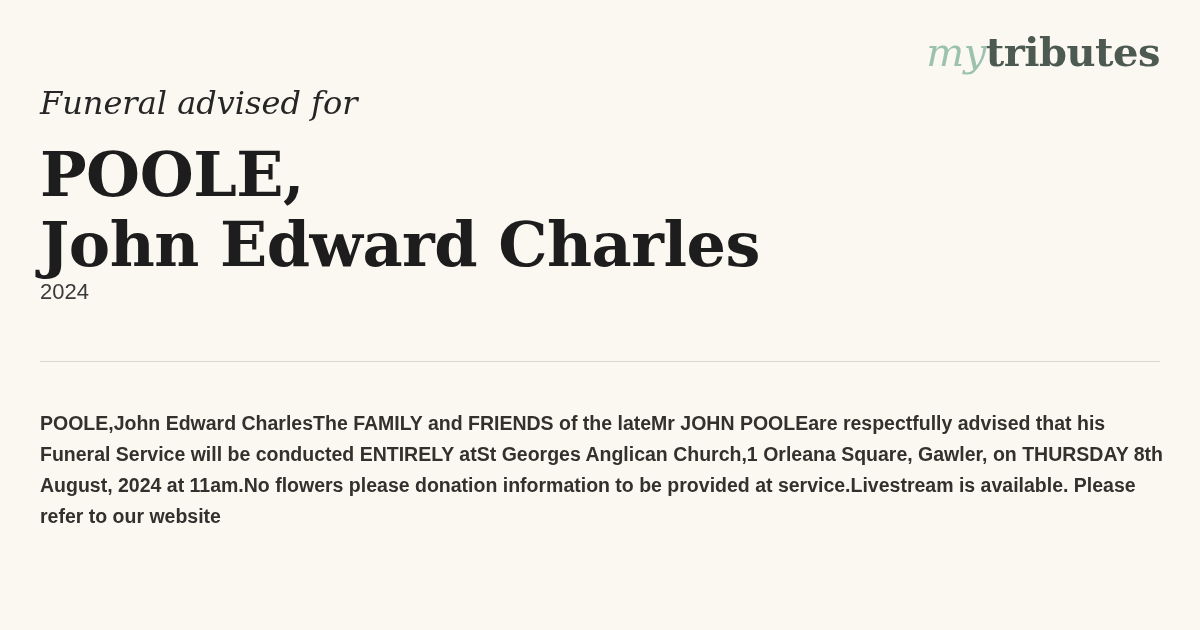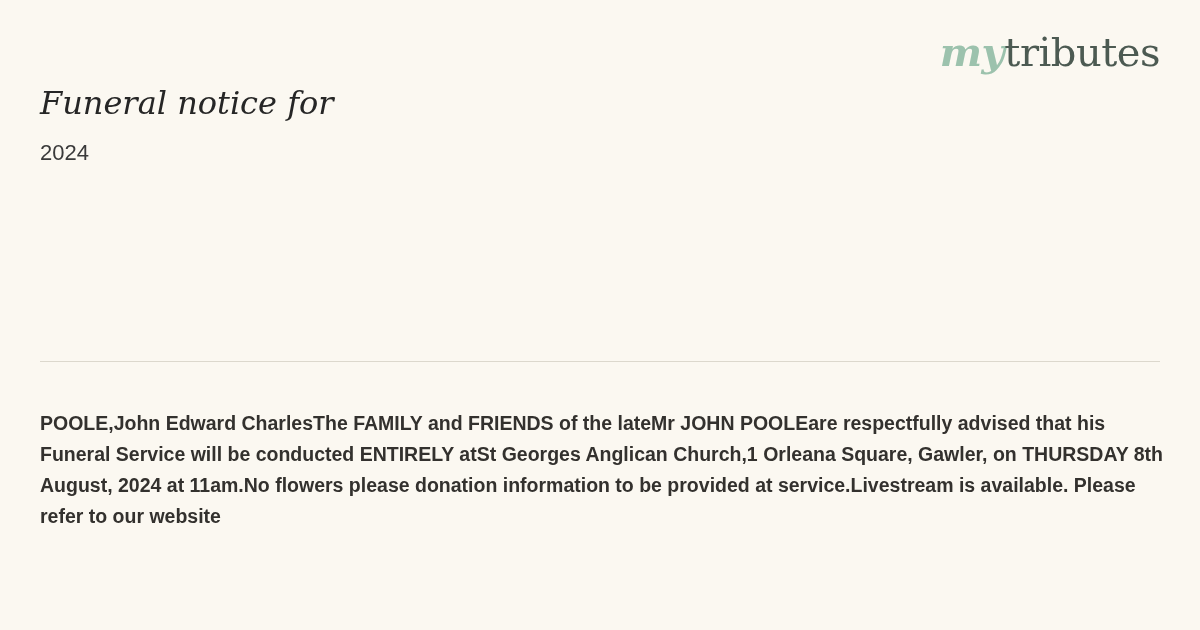--- a/index.html
+++ b/index.html
@@ -27,25 +27,25 @@
     right: 40px;
     font-family: "DejaVu Serif", "Liberation Serif", serif;
     font-size: 40px;
     letter-spacing: -0.5px;
     line-height: 1;
     white-space: nowrap;
   }
   .brand .brand-my {
     color: #9cc2ad;
     font-style: italic;
-    font-weight: 700;
+    font-weight: 400;
   }
   .brand .brand-tributes {
     color: #4c5a52;
-    font-weight: 400;
+    font-weight: 700;
     text-align: right;
   }
   .content {
     position: absolute;
     left: 40px;
     top: 84px;
     width: 1120px;
   }
   .eyebrow {
     font-family: "DejaVu Serif", "Liberation Serif", serif;
@@ -94,21 +94,25 @@
 </head>
 <body>
 
 <div class="page">
 
   <div class="brand">
     <span class="brand-my">my</span><span class="brand-tributes">tributes</span>
   </div>
 
   <div class="content">
-    <p class="eyebrow">Funeral notice for</p>
+    <p class="eyebrow">Funeral advised for</p>
+    <h1 class="deceased-name">
+      <span class="name-line">POOLE,</span>
+      <span class="name-line">John Edward Charles</span>
+    </h1>
     <div class="year">2024</div>
   </div>
 
   <div class="divider"></div>
 
   <p class="notice-body">POOLE,John Edward CharlesThe FAMILY and FRIENDS of the lateMr JOHN POOLEare respectfully advised that his Funeral Service will be conducted ENTIRELY atSt Georges Anglican Church,1 Orleana Square, Gawler, on THURSDAY 8th August, 2024 at 11am.No flowers please donation information to be provided at service.Livestream is available.  Please refer to our website</p>
 
 </div>
 
 </body></html>

